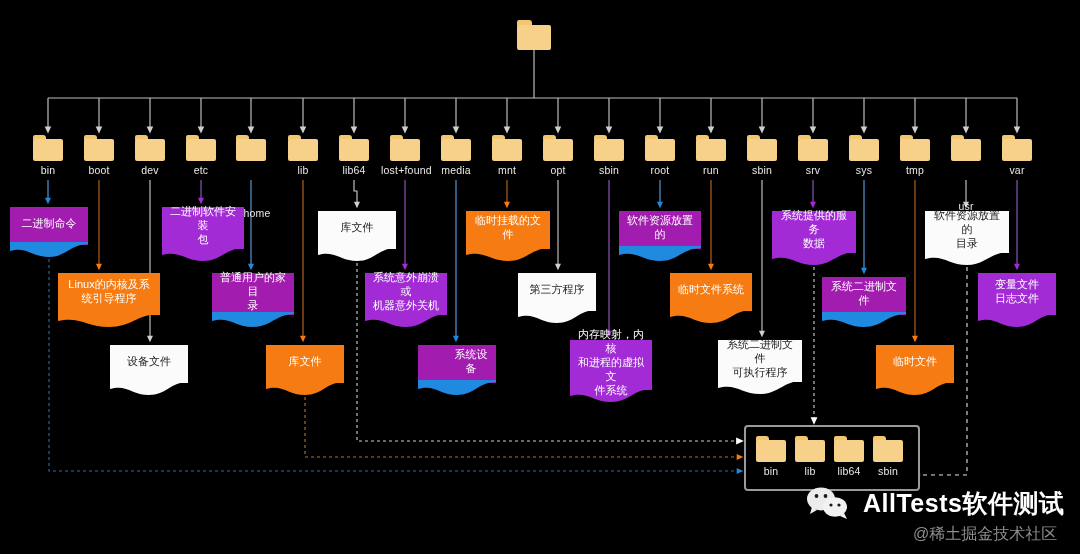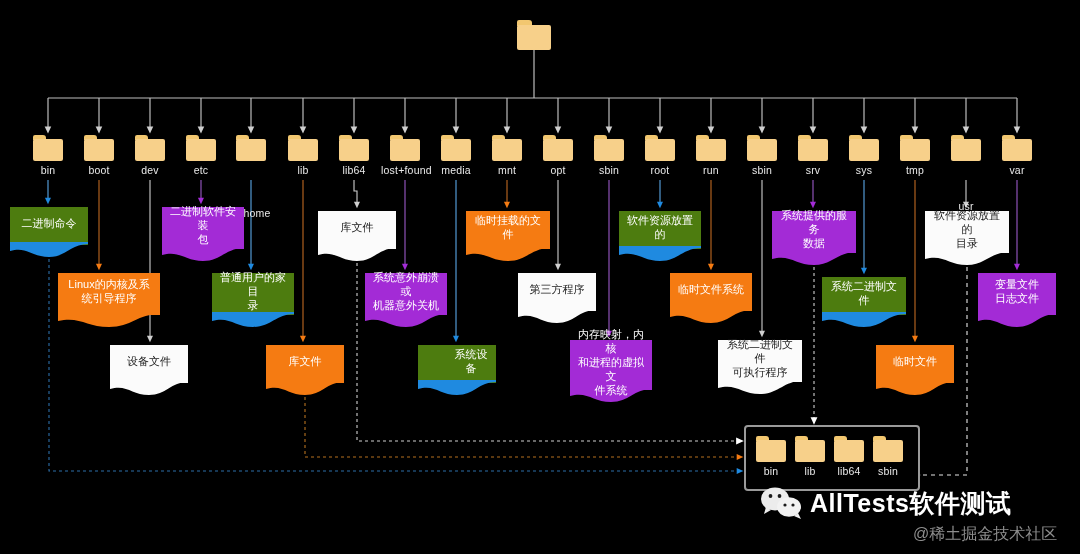--- a/index.html
+++ b/index.html
@@ -20,21 +20,21 @@
 
   .flabel{position:absolute;color:#e9e9e9;font-size:10.5px;text-align:center;
       line-height:11.5px;letter-spacing:.2px;}
 
   
   .rib{position:absolute;box-sizing:border-box;display:flex;
        align-items:center;justify-content:center;text-align:center;
        font-size:11px;line-height:14px;padding:4px 5px 10px 5px;}
   .rib .txt{position:relative;z-index:2;white-space:pre-line;}
   .rib .wave{position:absolute;left:0;bottom:-13px;width:100%;height:16px;}
-  .rib.blue{background:#4d7c0f;color:#fff;}
+  .rib.blue{background:#a21caf;color:#fff;}
   .rib.orange{background:#f57b12;color:#fff;}
   .rib.purple{background:#a32bd6;color:#fff;}
   .rib.white{background:#fbfbfb;color:#1a1a1a;}
 
   
   .groupbox{position:absolute;border:2px solid #9a9a9a;border-radius:4px;
       background:#000;}
 
   
   .wm{position:absolute;display:flex;align-items:center;}
@@ -381,21 +381,21 @@
         <div class="body"></div>
       </div>
       <div class="flabel" style="left: 80px; top: 39px; width: 46px;">lib64</div>
       <div class="folder" style="left: 127px; top: 9px;">
         <div class="tab"></div>
         <div class="body"></div>
       </div>
       <div class="flabel" style="left: 119px; top: 39px; width: 46px;">sbin</div>
     </div>
 
-  <div class="wm" style="left:760px;top:486px;">
+  <div class="wm" style="left:806px;top:486px;gap:7px;">
     <div class="wx">
       <svg width="44" height="34" viewBox="0 0 44 34">
         <ellipse cx="15" cy="13" rx="14" ry="11.5" fill="#ececec"></ellipse>
         <path d="M6,21 L4,28 L11,24 Z" fill="#ececec"></path>
         <circle cx="10.5" cy="10" r="1.9" fill="#1b1b1b"></circle>
         <circle cx="19.5" cy="10" r="1.9" fill="#1b1b1b"></circle>
         <ellipse cx="29" cy="21" rx="12" ry="9.8" fill="#f2f2f2"></ellipse>
         <path d="M38,27 L41,33 L34,30 Z" fill="#f2f2f2"></path>
         <circle cx="25" cy="19" r="1.6" fill="#1b1b1b"></circle>
         <circle cx="33" cy="19" r="1.6" fill="#1b1b1b"></circle>

